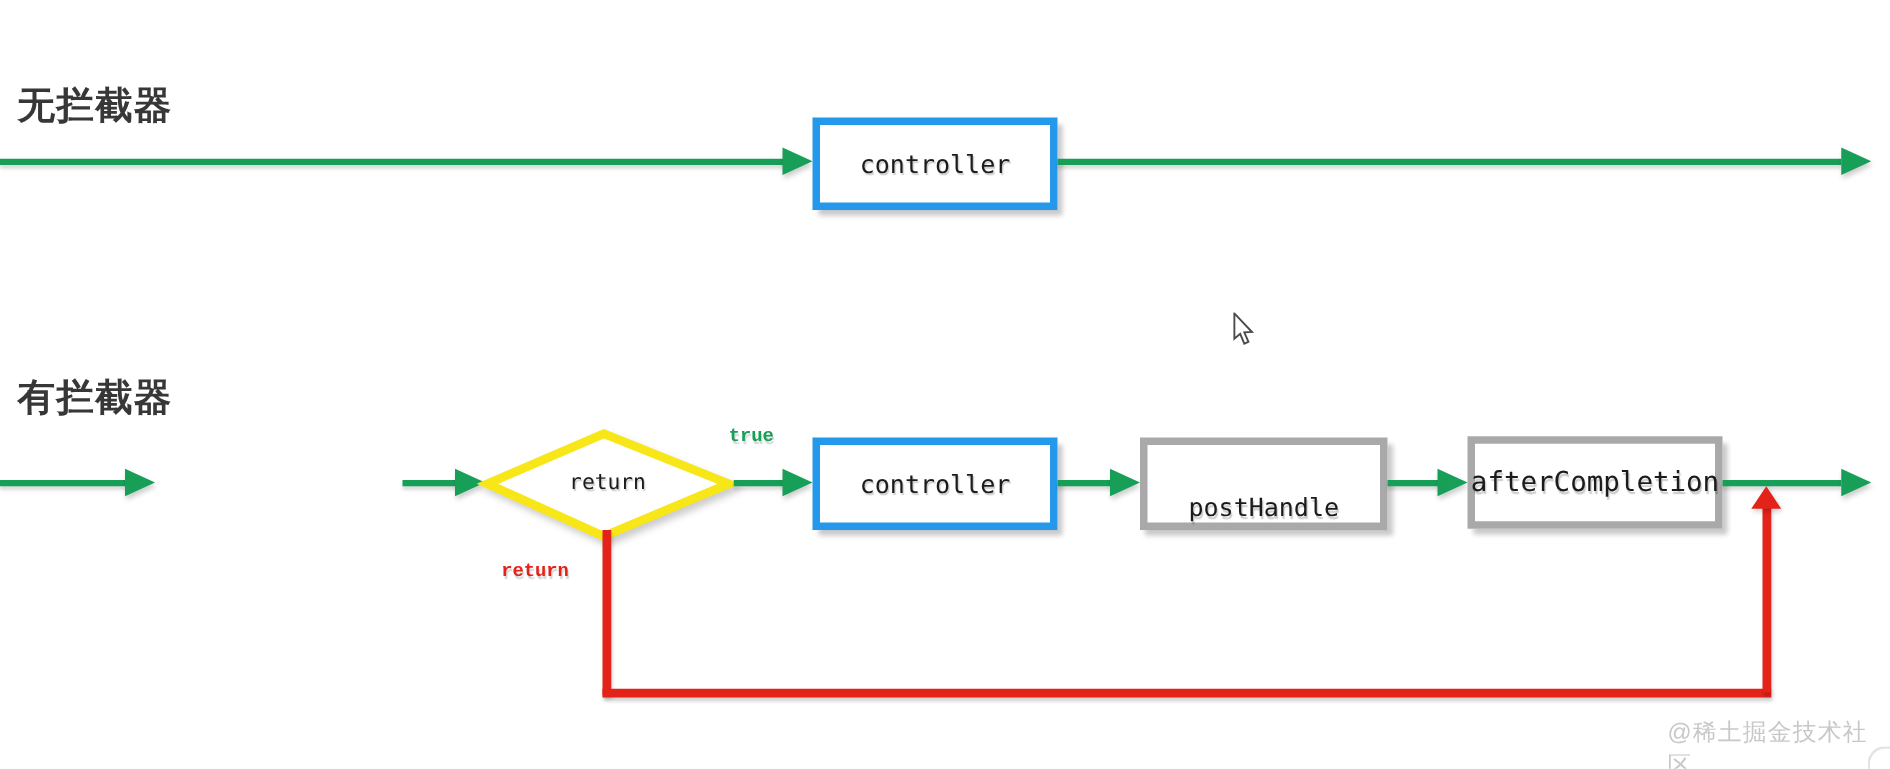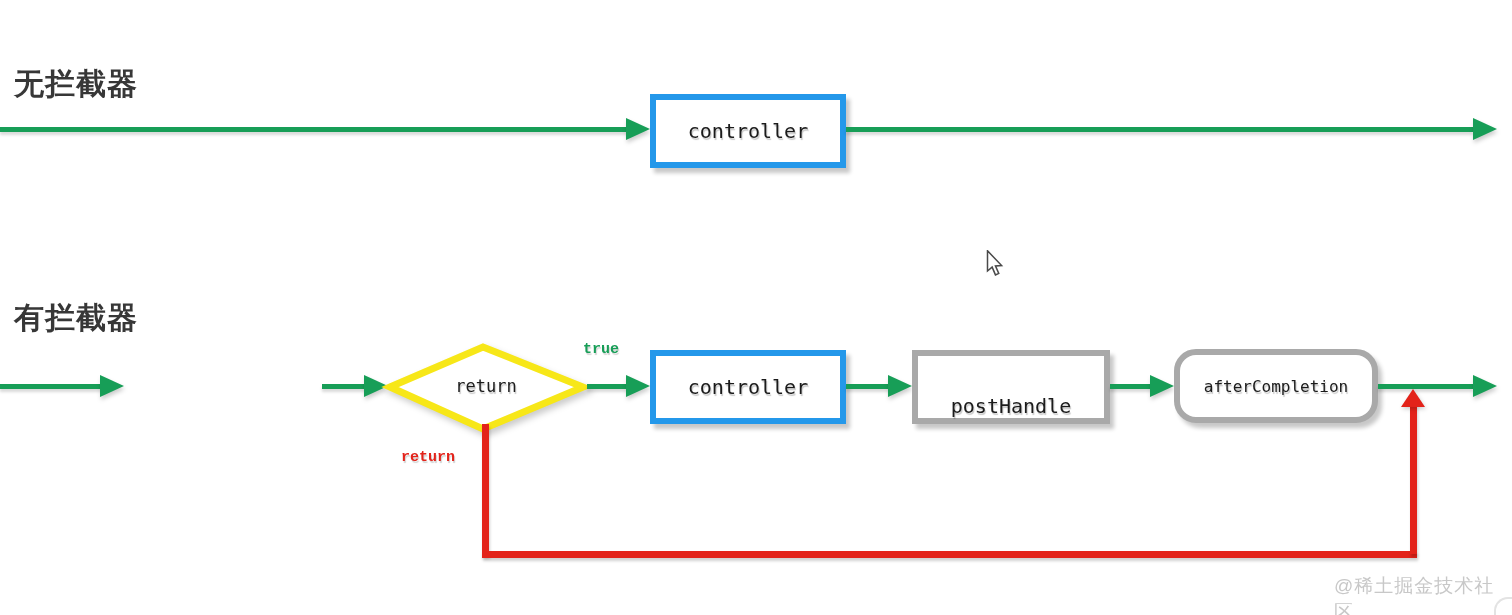--- a/index.html
+++ b/index.html
@@ -42,21 +42,21 @@
     background:#ffffff;
     display:flex;align-items:center;justify-content:center;
     font-family:"DejaVu Sans Mono","Liberation Mono",monospace;
     font-size:20px;color:var(--text_dark);
     text-shadow:1px 2px 1px rgba(0,0,0,0.22);
     box-shadow:4px 5px 4px rgba(0,0,0,0.22);
     box-sizing:border-box;
   }
   .node.blue{border:6px solid var(--box_blue);}
   .node.gray{border:6px solid var(--box_gray);}
-  .node.small-text{font-size:16px;border-radius:22px;}
+  .node.small-text{font-size:22px;}
   .diamond-svg{filter:drop-shadow(3px 4px 3px rgba(0,0,0,0.2));}
   .diamond-label{
     display:flex;align-items:center;justify-content:center;
     font-family:"DejaVu Sans Mono","Liberation Mono",monospace;
     font-size:17px;color:var(--text_dark);
     text-shadow:1px 2px 1px rgba(0,0,0,0.22);
   }
   .branch-label{
     font-family:Liberation Mono, monospace;
     font-weight:bold;font-size:15px;

